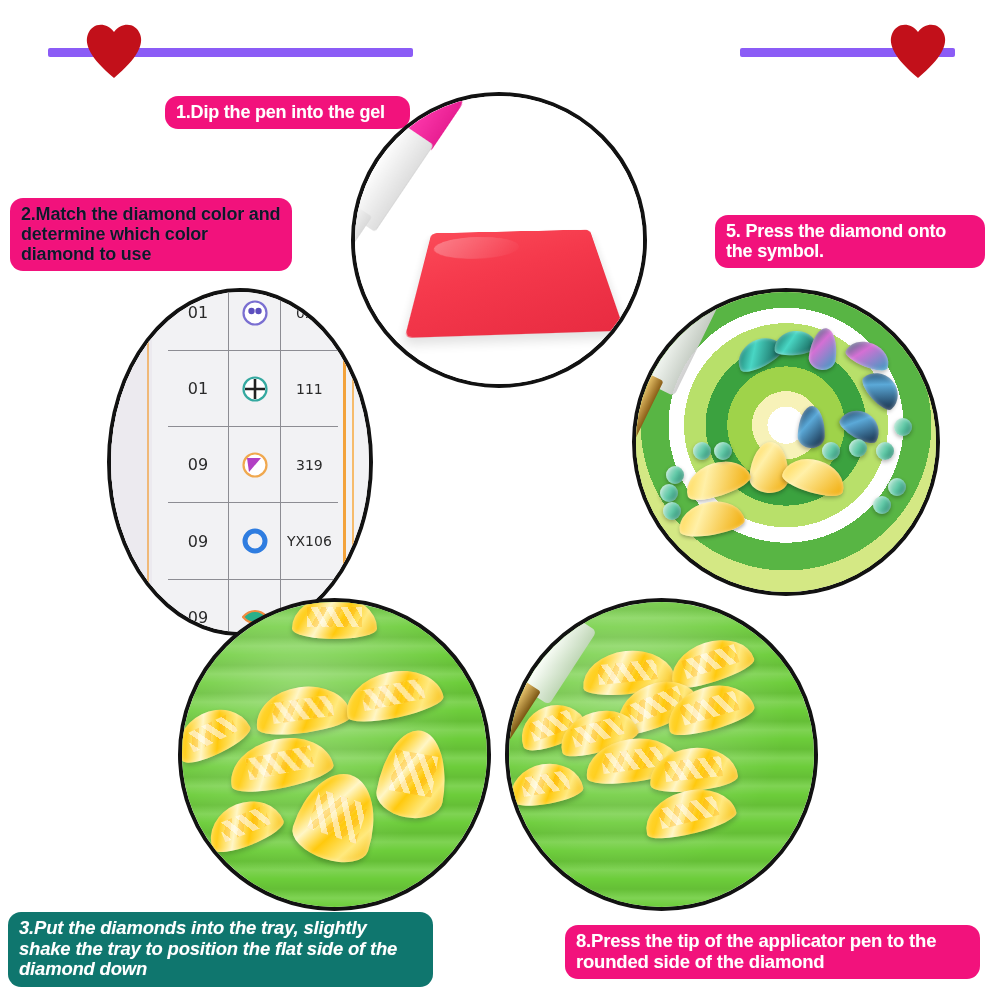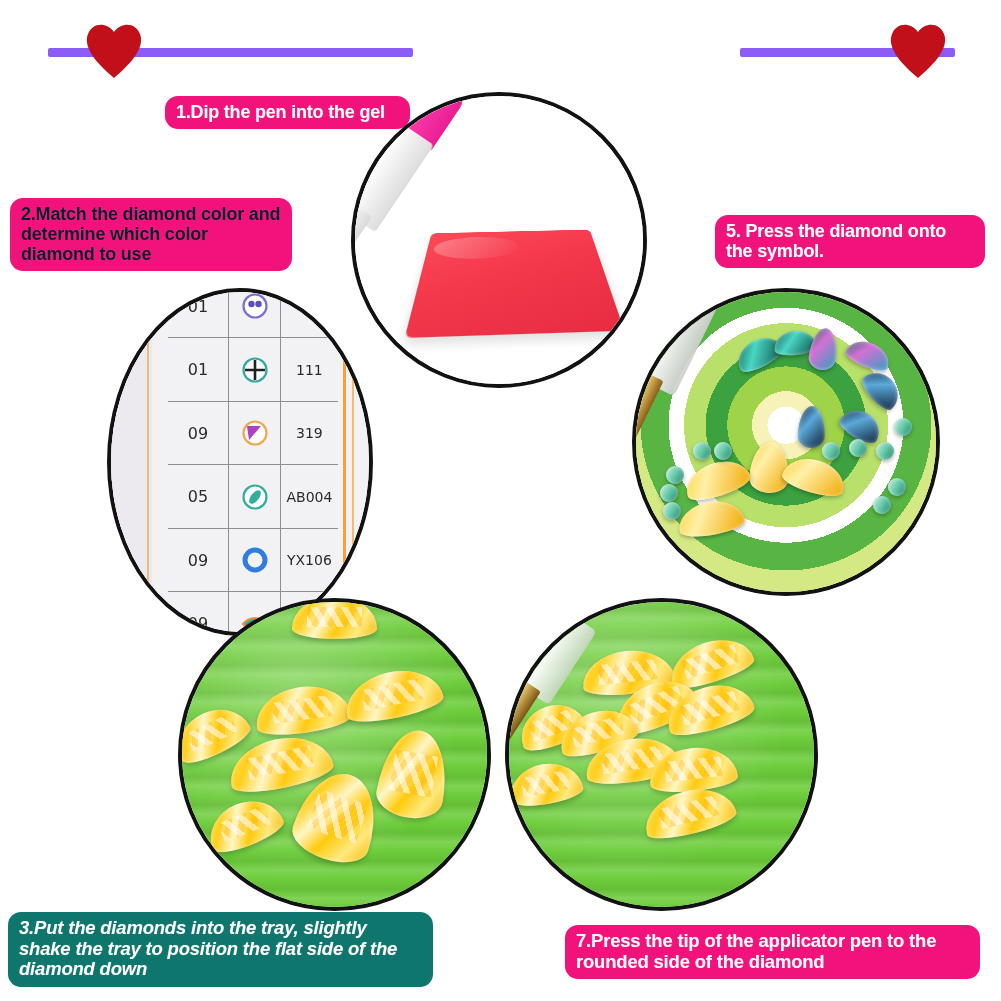--- a/index.html
+++ b/index.html
@@ -272,32 +272,20 @@
             <div class="ccode">09</div>
             <div class="csym">
               <span class="sym">
                 <svg viewBox="0 0 26 26">
                   <circle cx="13" cy="13" r="11.5" fill="#ffffff" stroke="#f0a84e" stroke-width="2.2"></circle>
                   <path d="M5 6 L19 6 L7 20 Z" fill="#b23fc4"></path>
                 </svg>
               </span>
             </div>
             <div class="cval">319</div>
-          </div>
-          <div class="crow">
-            <div class="ccode">05</div>
-            <div class="csym">
-              <span class="sym">
-                <svg viewBox="0 0 26 26">
-                  <circle cx="13" cy="13" r="11.5" fill="#ffffff" stroke="#2fae9e" stroke-width="2.2"></circle>
-                  <ellipse cx="13" cy="13" rx="4" ry="8" fill="#2fae9e" transform="rotate(38 13 13)"></ellipse>
-                </svg>
-              </span>
-            </div>
-            <div class="cval">AB004</div>
           </div>
           <div class="crow">
             <div class="ccode">09</div>
             <div class="csym">
               <span class="sym">
                 <svg viewBox="0 0 26 26">
                   <circle cx="13" cy="13" r="10" fill="none" stroke="#2f7de0" stroke-width="5"></circle>
                 </svg>
               </span>
             </div>
@@ -387,15 +375,15 @@
           <div class="dia marq" style="left: 46%; top: 48%; width: 29%; height: 14%; transform: rotate(-6deg);"></div>
           <div class="dia marq" style="left: 0%; top: 53%; width: 24%; height: 13%; transform: rotate(-10deg);"></div>
           <div class="dia marq" style="left: 44%; top: 62%; width: 30%; height: 14%; transform: rotate(-14deg);"></div>
         </div>
       <div class="pen4">
         <div class="barrel"></div>
         <div class="tip"></div>
       </div>
     </div>
   </div>
-  <div class="callout l4" style="background: rgb(242, 18, 124); color: rgb(255, 255, 255);">7.Press the tip of the applicator pen to the rounded side of the diamond</div>
+  <div class="callout l4" style="background: rgb(242, 18, 124); color: rgb(255, 255, 255);">8.Press the tip of the applicator pen to the rounded side of the diamond</div>
 
 </div>
 
 </body></html>

